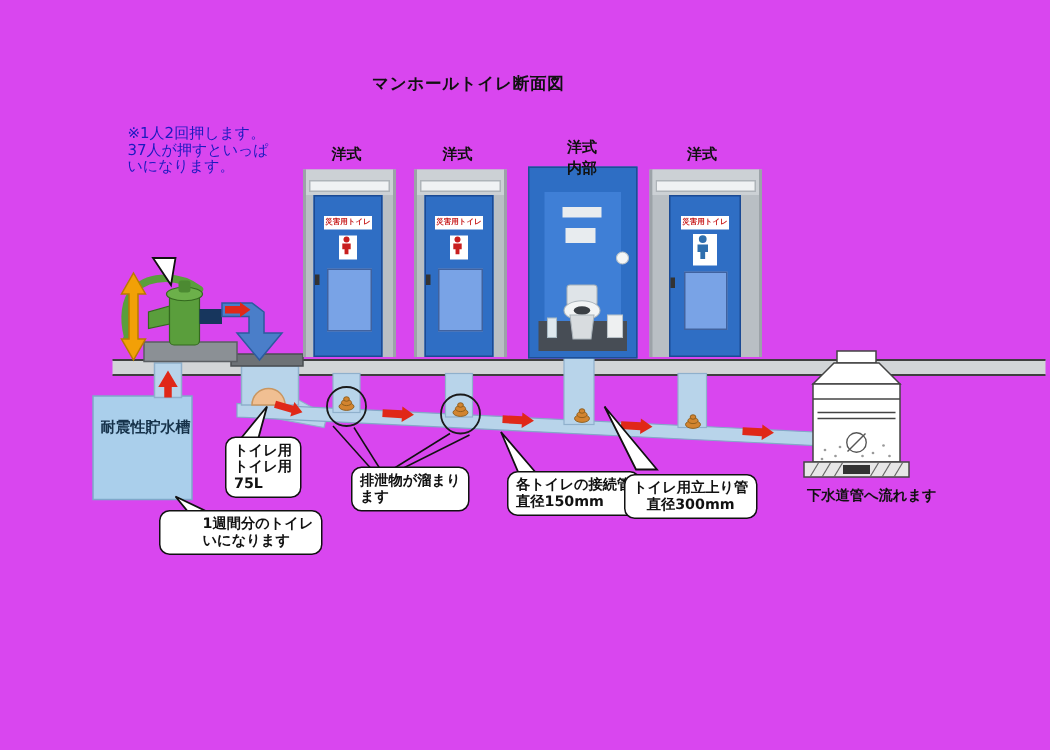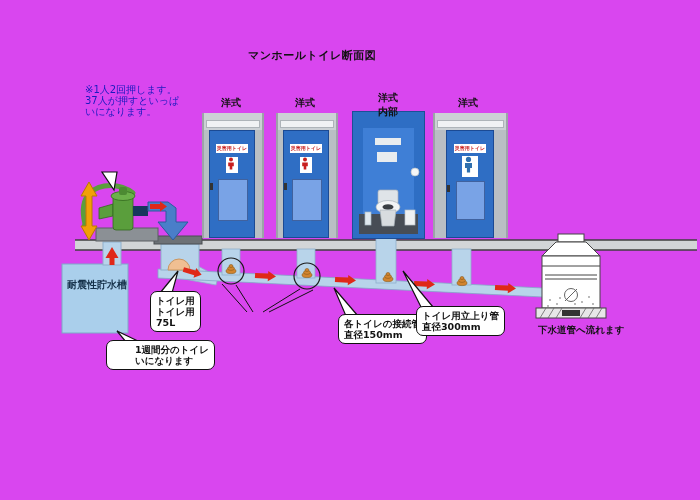--- a/index.html
+++ b/index.html
@@ -257,27 +257,31 @@
 
   <div id="tank-label" class="abs" style="left:62px;top:278px;width:70px;">耐震性貯水槽</div>
 
 
   <div class="abs bubble" style="left:150px;top:291px;">
     <div>トイレ用</div>
     <div>トイレ用</div>
     <div>75L</div>
   </div>
 
+  <div class="abs bubble" style="left:234px;top:311px;">
+    <div>排泄物が溜まり</div>
+    <div>ます</div>
+  </div>
 
   <div class="abs bubble" style="left:338px;top:314px;">
     <div>各トイレの接続管</div>
     <div>直径150mm</div>
   </div>
 
-  <div class="abs bubble" style="left:416px;top:306px;">
+  <div class="abs bubble" style="left:416px;top:316px;text-align:center;">
     <div>トイレ用立上り管</div>
     <div>直径300mm</div>
   </div>
 
   <div class="abs bubble" style="left:106px;top:340px;padding-left:28px;">
     <div>1週間分のトイレ</div>
     <div>いになります</div>
   </div>
 
   <div id="sewer-label" class="abs" style="left:538px;top:324px;">下水道管へ流れます</div>

